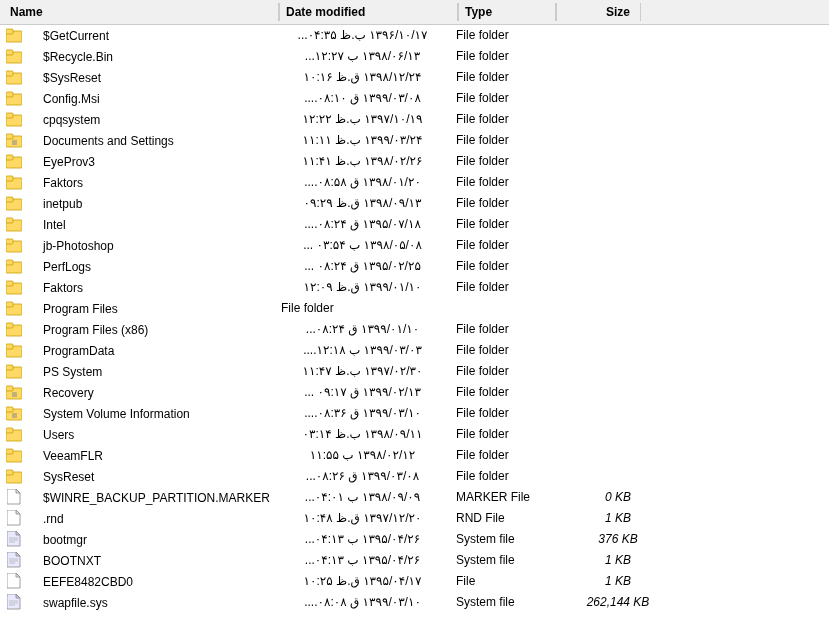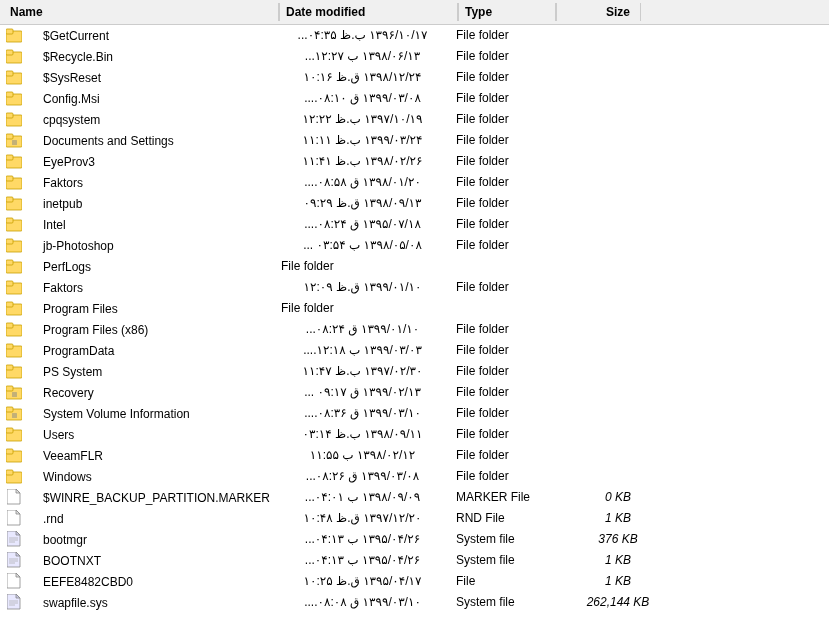--- a/index.html
+++ b/index.html
@@ -274,20 +274,21 @@
     <div class="cell cell-name">
       <span class="icon">
       <svg width="16" height="16" viewBox="0 0 16 16">
         <rect x="0" y="4" width="16" height="11" rx="1" fill="#FFD966" stroke="#C8A000" stroke-width="0.8"></rect>
         <rect x="0" y="2" width="7" height="5" rx="1" fill="#FFD966" stroke="#C8A000" stroke-width="0.8"></rect>
 
       </svg>
     </span>
       <span>PerfLogs</span>
     </div>
+    <div class="cell cell-date">۱۳۹۵/۰۲/۲۵  ق ۰۸:۲۴ ...</div>
     <div class="cell cell-type">File folder</div>
     <div class="cell cell-size"></div>
   </div>
       <div class="file-row">
     <div class="cell cell-name">
       <span class="icon">
       <svg width="16" height="16" viewBox="0 0 16 16">
         <rect x="0" y="4" width="16" height="11" rx="1" fill="#FFD966" stroke="#C8A000" stroke-width="0.8"></rect>
         <rect x="0" y="2" width="7" height="5" rx="1" fill="#FFD966" stroke="#C8A000" stroke-width="0.8"></rect>
 
@@ -420,21 +421,21 @@
   </div>
       <div class="file-row">
     <div class="cell cell-name">
       <span class="icon">
       <svg width="16" height="16" viewBox="0 0 16 16">
         <rect x="0" y="4" width="16" height="11" rx="1" fill="#FFD966" stroke="#C8A000" stroke-width="0.8"></rect>
         <rect x="0" y="2" width="7" height="5" rx="1" fill="#FFD966" stroke="#C8A000" stroke-width="0.8"></rect>
 
       </svg>
     </span>
-      <span>Windows</span>
+      <span>SysReset</span>
     </div>
     <div class="cell cell-date">۱۳۹۹/۰۳/۰۸  ق ۰۸:۲۶...</div>
     <div class="cell cell-type">File folder</div>
     <div class="cell cell-size"></div>
   </div>
       <div class="file-row">
     <div class="cell cell-name">
       <span class="icon">
       <svg width="14" height="16" viewBox="0 0 14 16">
         <polygon points="0,0 9,0 13,4 13,15 0,15" fill="#fff" stroke="#888" stroke-width="0.8"></polygon>

